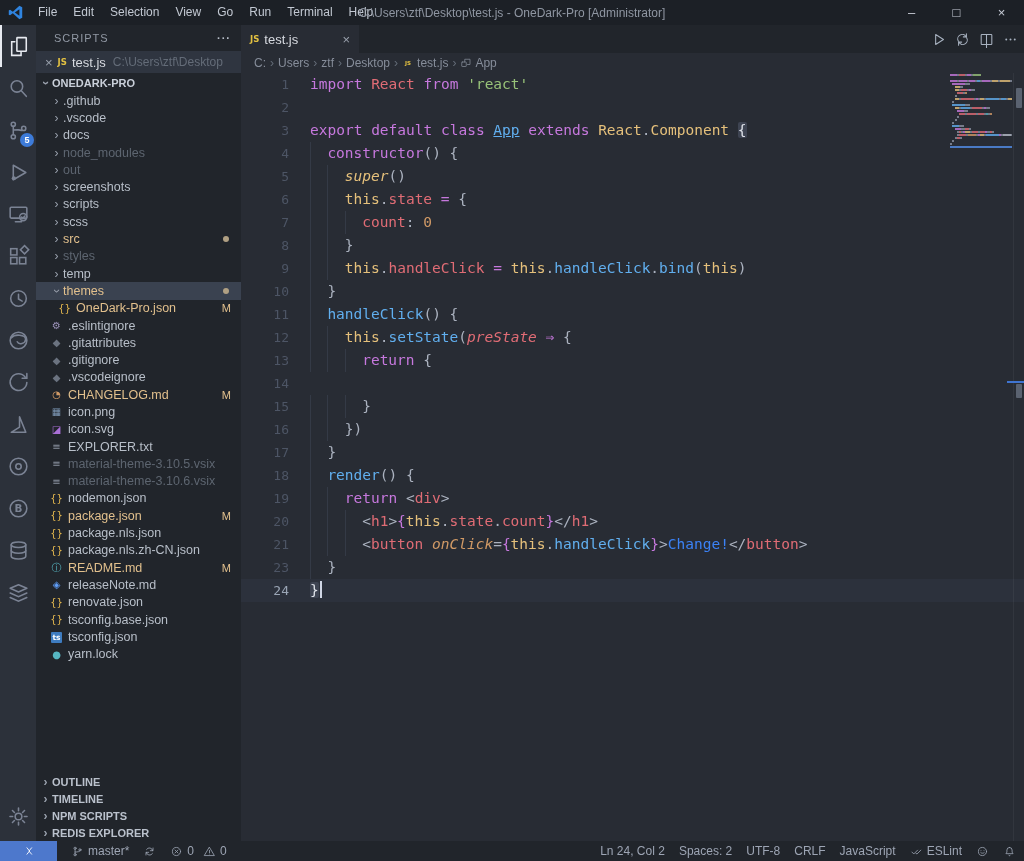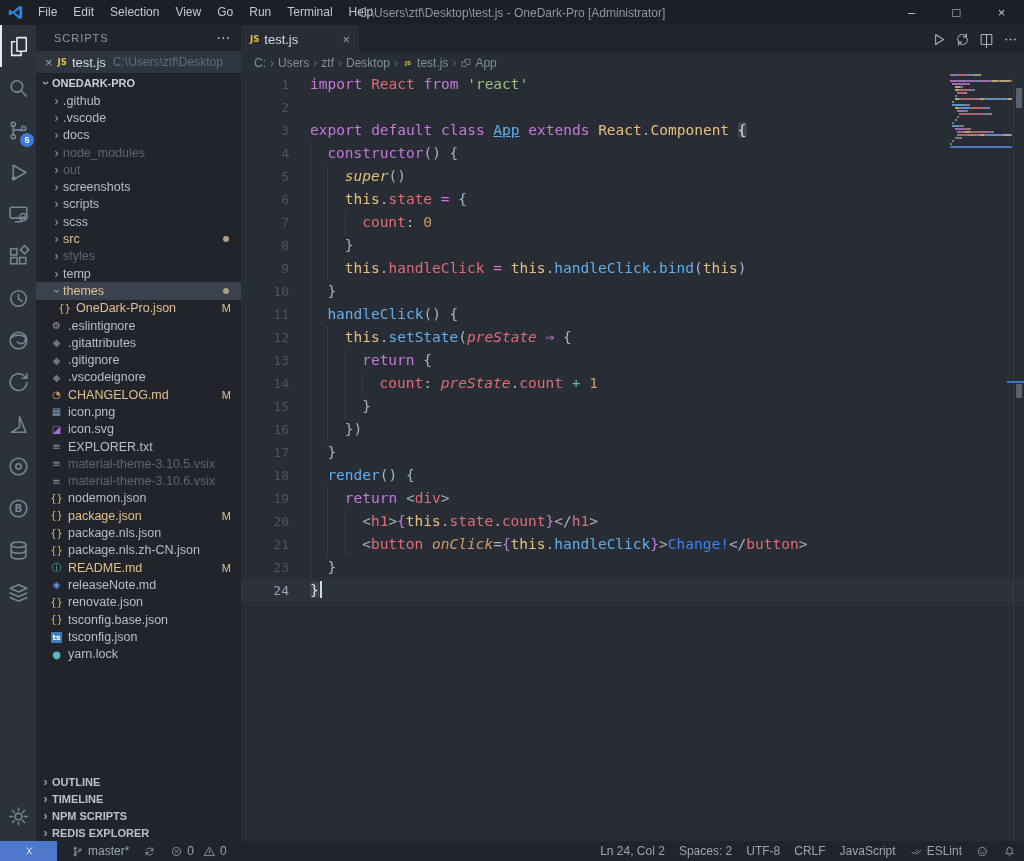--- a/index.html
+++ b/index.html
@@ -516,21 +516,20 @@
         <div class="cline">
           <div class="lnum">12</div>
           <div class="ctext"><span class="ig"></span><span class="ig"></span><span class="tk-g">this</span><span class="tk-p">.</span><span class="tk-f">setState</span><span class="tk-p">(</span><span class="tk-v tk-i">preState</span><span class="tk-p"> </span><span class="tk-k">⇒</span><span class="tk-p"> </span><span class="tk-p">{</span></div>
         </div>
         <div class="cline">
           <div class="lnum">13</div>
           <div class="ctext"><span class="ig"></span><span class="ig"></span><span class="ig"></span><span class="tk-k">return</span><span class="tk-p"> </span><span class="tk-p">{</span></div>
         </div>
         <div class="cline">
           <div class="lnum">14</div>
-          <div class="ctext"><span class="ig"></span><span class="ig"></span><span class="ig"></span><span class="ig"></span><span class="tk-v">count</span><span class="tk-p">: </span><span class="tk-v tk-i">preState</span><span class="tk-p">.</span><span class="tk-v">count</span><span class="tk-p"> </span><span class="tk-o">+</span><span class="tk-p"> </span><span class="tk-n">1</span></div>
         </div>
         <div class="cline">
           <div class="lnum">15</div>
           <div class="ctext"><span class="ig"></span><span class="ig"></span><span class="ig"></span><span class="tk-p">}</span></div>
         </div>
         <div class="cline">
           <div class="lnum">16</div>
           <div class="ctext"><span class="ig"></span><span class="ig"></span><span class="tk-p">})</span></div>
         </div>
         <div class="cline">

